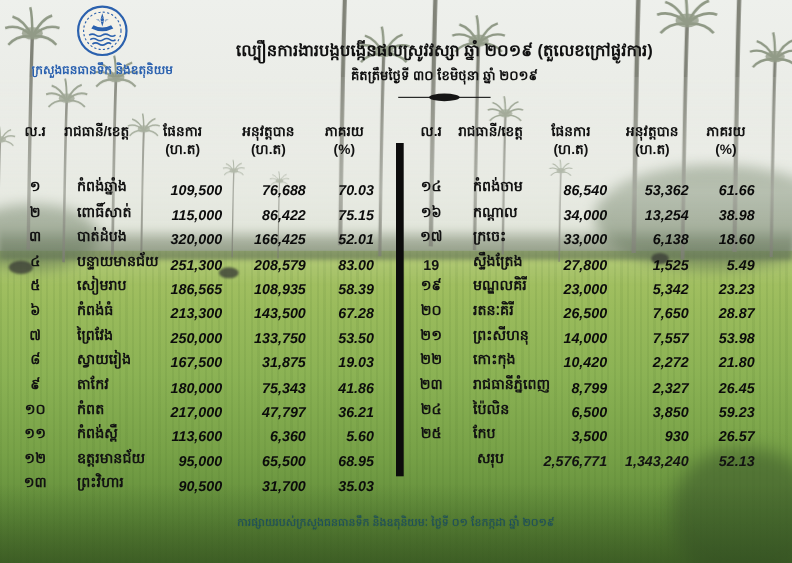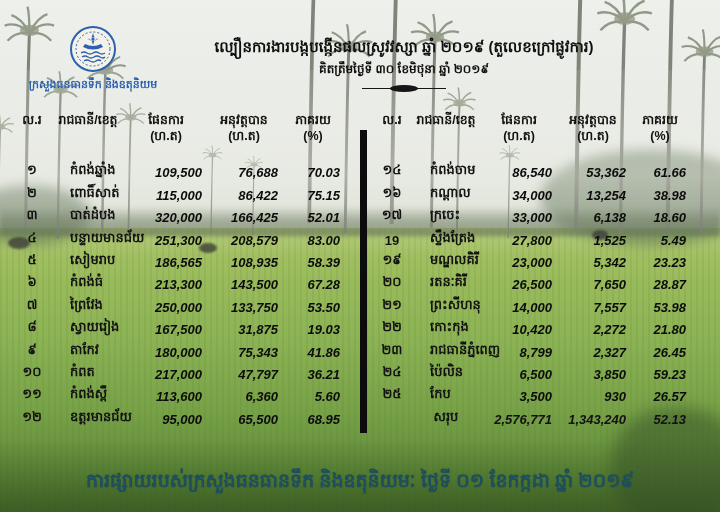--- a/index.html
+++ b/index.html
@@ -26,21 +26,21 @@
   .bf2{left:199px;top:243px;width:18px;height:10px;}
   .bf3{left:592px;top:230px;width:16px;height:10px;}
   .bottom-shade{position:absolute;left:0;top:440px;width:720px;height:72px;
     background:linear-gradient(rgba(40,70,25,0),rgba(38,64,24,.45));}
   .corner-bush{position:absolute;left:612px;top:408px;width:130px;height:120px;border-radius:45%;
     background:#3f5c2c;filter:blur(8px);opacity:.6;}
   .bg-art{position:absolute;left:0;top:0;width:720px;height:512px;}
   .haze{position:absolute;left:0;top:70px;width:720px;height:190px;
     background:linear-gradient(rgba(238,240,234,.10),rgba(238,240,234,.42) 55%,rgba(238,240,234,0));}
   
-  .logo-block{position:absolute;left:8px;top:25px;width:170px;text-align:center;}
+  .logo-block{position:absolute;left:8px;top:4px;width:170px;text-align:center;}
   .logo-seal{display:block;margin:0 auto;}
   .ministry-name{margin-top:4px;font-size:11px;font-weight:bold;color:#2b61ae;
     text-shadow:0 0 1px rgba(255,255,255,.6);white-space:nowrap;}
   .title-block{position:absolute;left:164px;top:38px;width:480px;text-align:center;color:#101010;}
   .doc-title{font-size:15px;font-weight:bold;line-height:1.25;}
   .doc-subtitle{font-size:12px;font-weight:bold;margin-top:4px;}
   .title-divider{position:relative;margin:6px auto 0;width:84px;height:7px;}
   .title-divider .line{position:absolute;left:0;top:3px;width:84px;height:1.5px;background:#151515;}
   .title-divider .knot{position:absolute;left:28px;top:0;width:28px;height:7px;border-radius:50%;background:#151515;}
   
@@ -56,21 +56,21 @@
   .t-row{height:22.4px;font-size:13px;}
   .t-row .c0{text-align:center;font-weight:bold;}
   .t-row .c1{text-align:left;font-weight:bold;white-space:nowrap;overflow:visible;margin-left:20px;}
   .t-row .c2,.t-row .c3,.t-row .c4{text-align:right;font-style:italic;font-weight:bold;padding-right:4px;color:#0b0b0b;}
   .t-total{height:22.4px;font-size:13px;font-weight:bold;}
   .t-total .c1{text-align:center;white-space:nowrap;}
   .t-total .c2,.t-total .c3,.t-total .c4{text-align:right;font-style:italic;padding-right:4px;}
   .mid-bar{position:absolute;left:360px;top:130px;width:7px;height:303px;background:#0c0c0c;}
   
   .footer-line{position:absolute;left:0;top:468px;width:720px;text-align:center;
-    font-size:19px;font-weight:bold;color:#1d4f5e;text-shadow:0 0 1px rgba(20,60,70,.5);}
+    font-size:10px;font-weight:normal;color:#1d4f5e;text-shadow:0 0 1px rgba(20,60,70,.5);}
 </style>
 </head>
 <body>
 
 <div class="stage">
 
   <div class="bg-sky"></div>
   <div class="bg-field"></div>
   <div class="treeline"></div>
   <div class="dark-grove grove-right"></div>
@@ -242,20 +242,27 @@
           <span class="c c3">6,360</span>
           <span class="c c4">5.60</span>
         </div>
         <div class="t-row">
           <span class="c c0">១២</span>
           <span class="c c1">ឧត្តរមានជ័យ</span>
           <span class="c c2">95,000</span>
           <span class="c c3">65,500</span>
           <span class="c c4">68.95</span>
         </div>
+        <div class="t-row">
+          <span class="c c0">១៣</span>
+          <span class="c c1">ព្រះវិហារ</span>
+          <span class="c c2">90,500</span>
+          <span class="c c3">31,700</span>
+          <span class="c c4">35.03</span>
+        </div>
       </div>
   </div>
 
   <div class="mid-bar"></div>
 
   <div class="tbl tbl-right">
     <div class="t-head">
       <div class="hc">ល.រ</div>
       <div class="hc">រាជធានី/ខេត្ត</div>
       <div class="hc">

